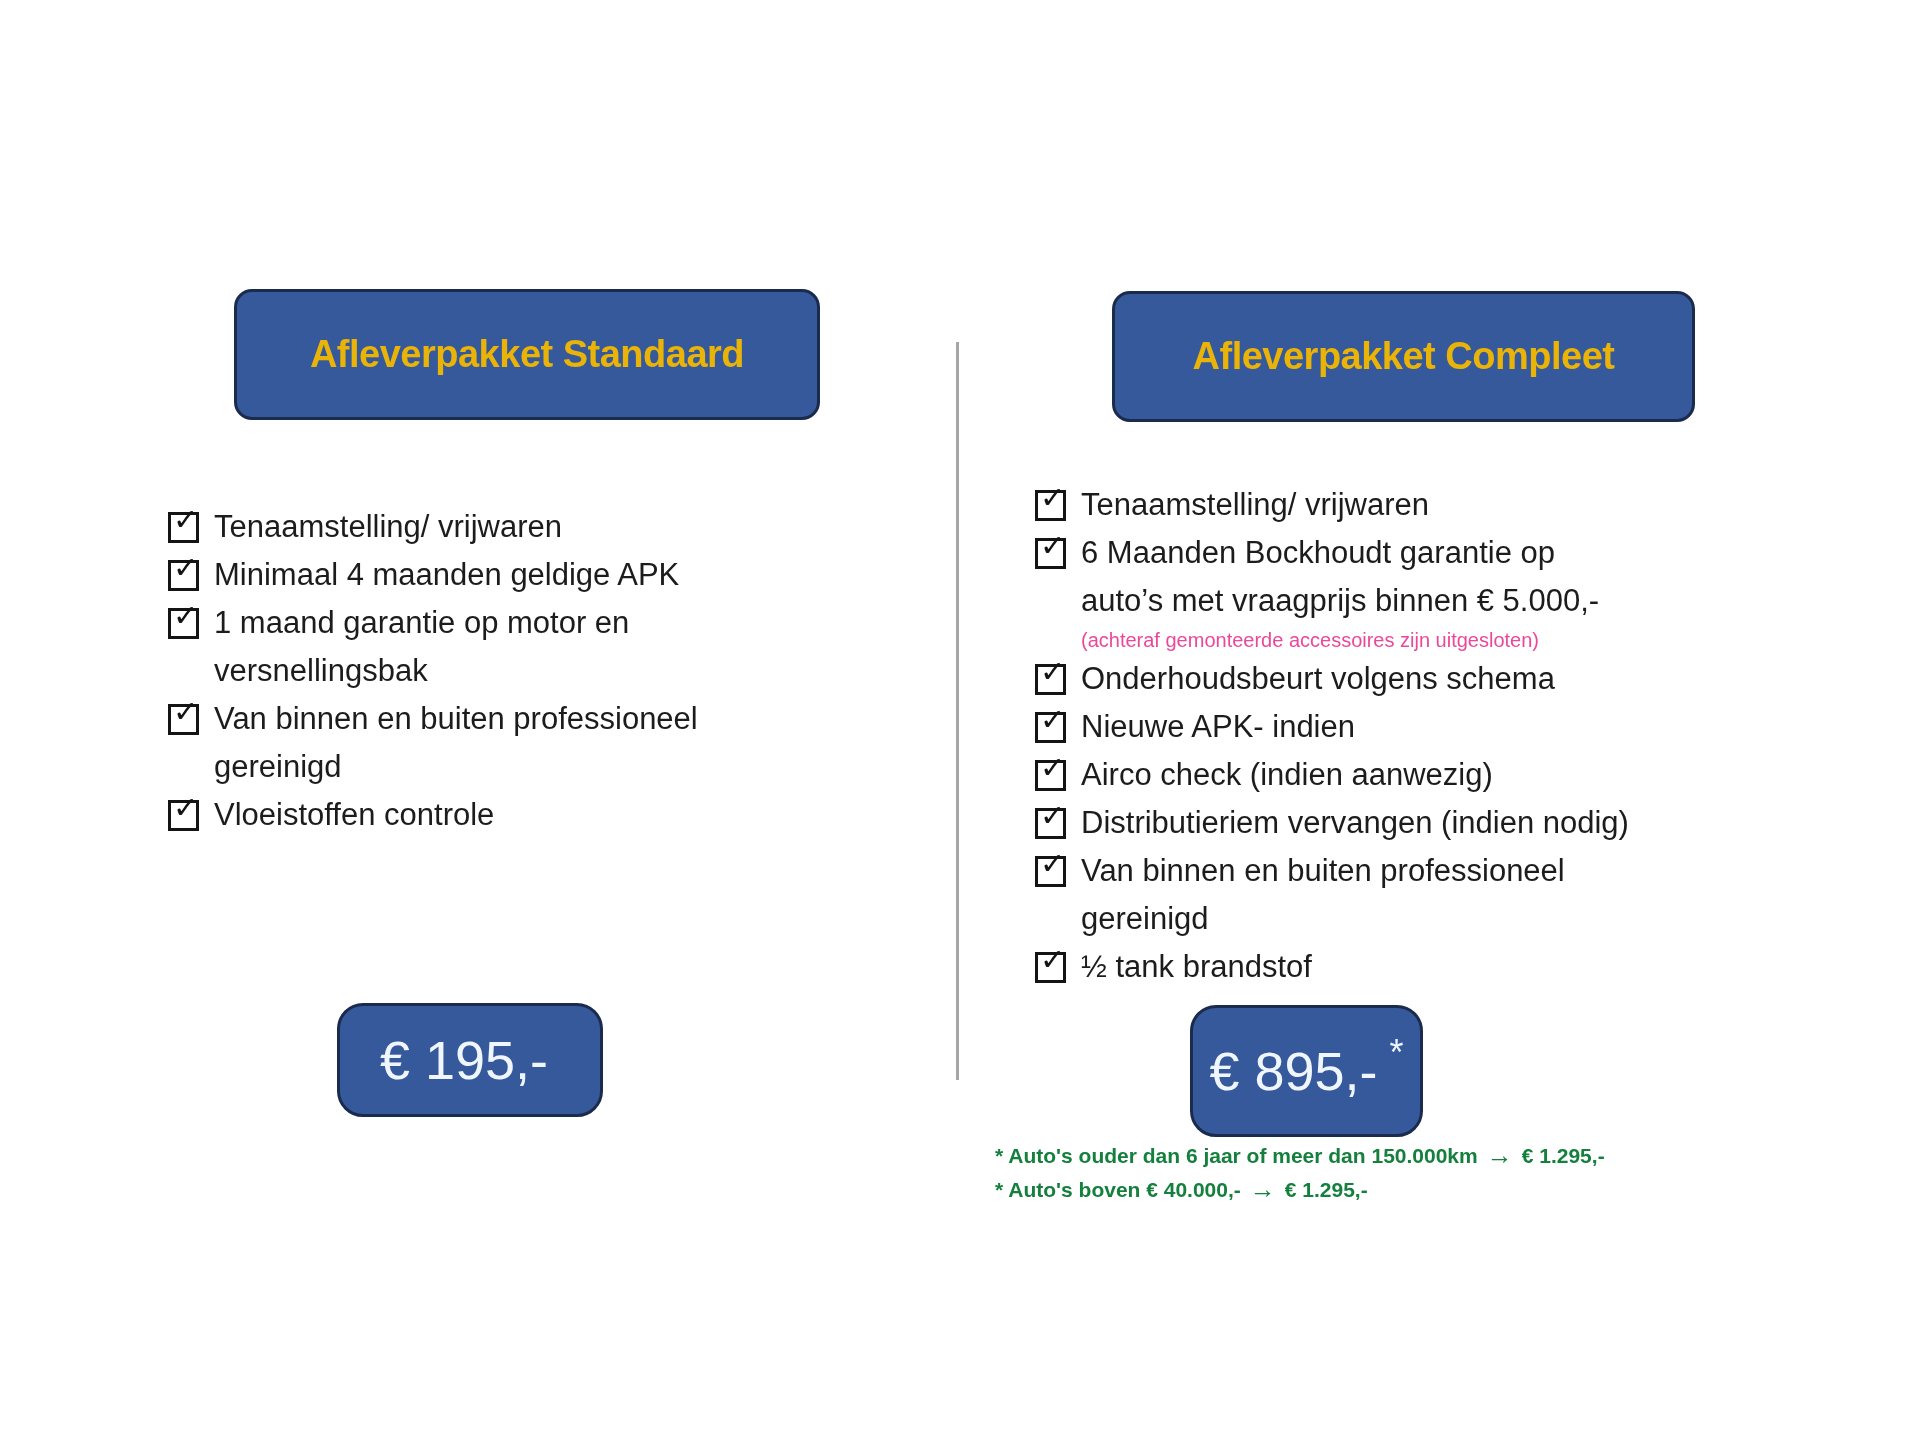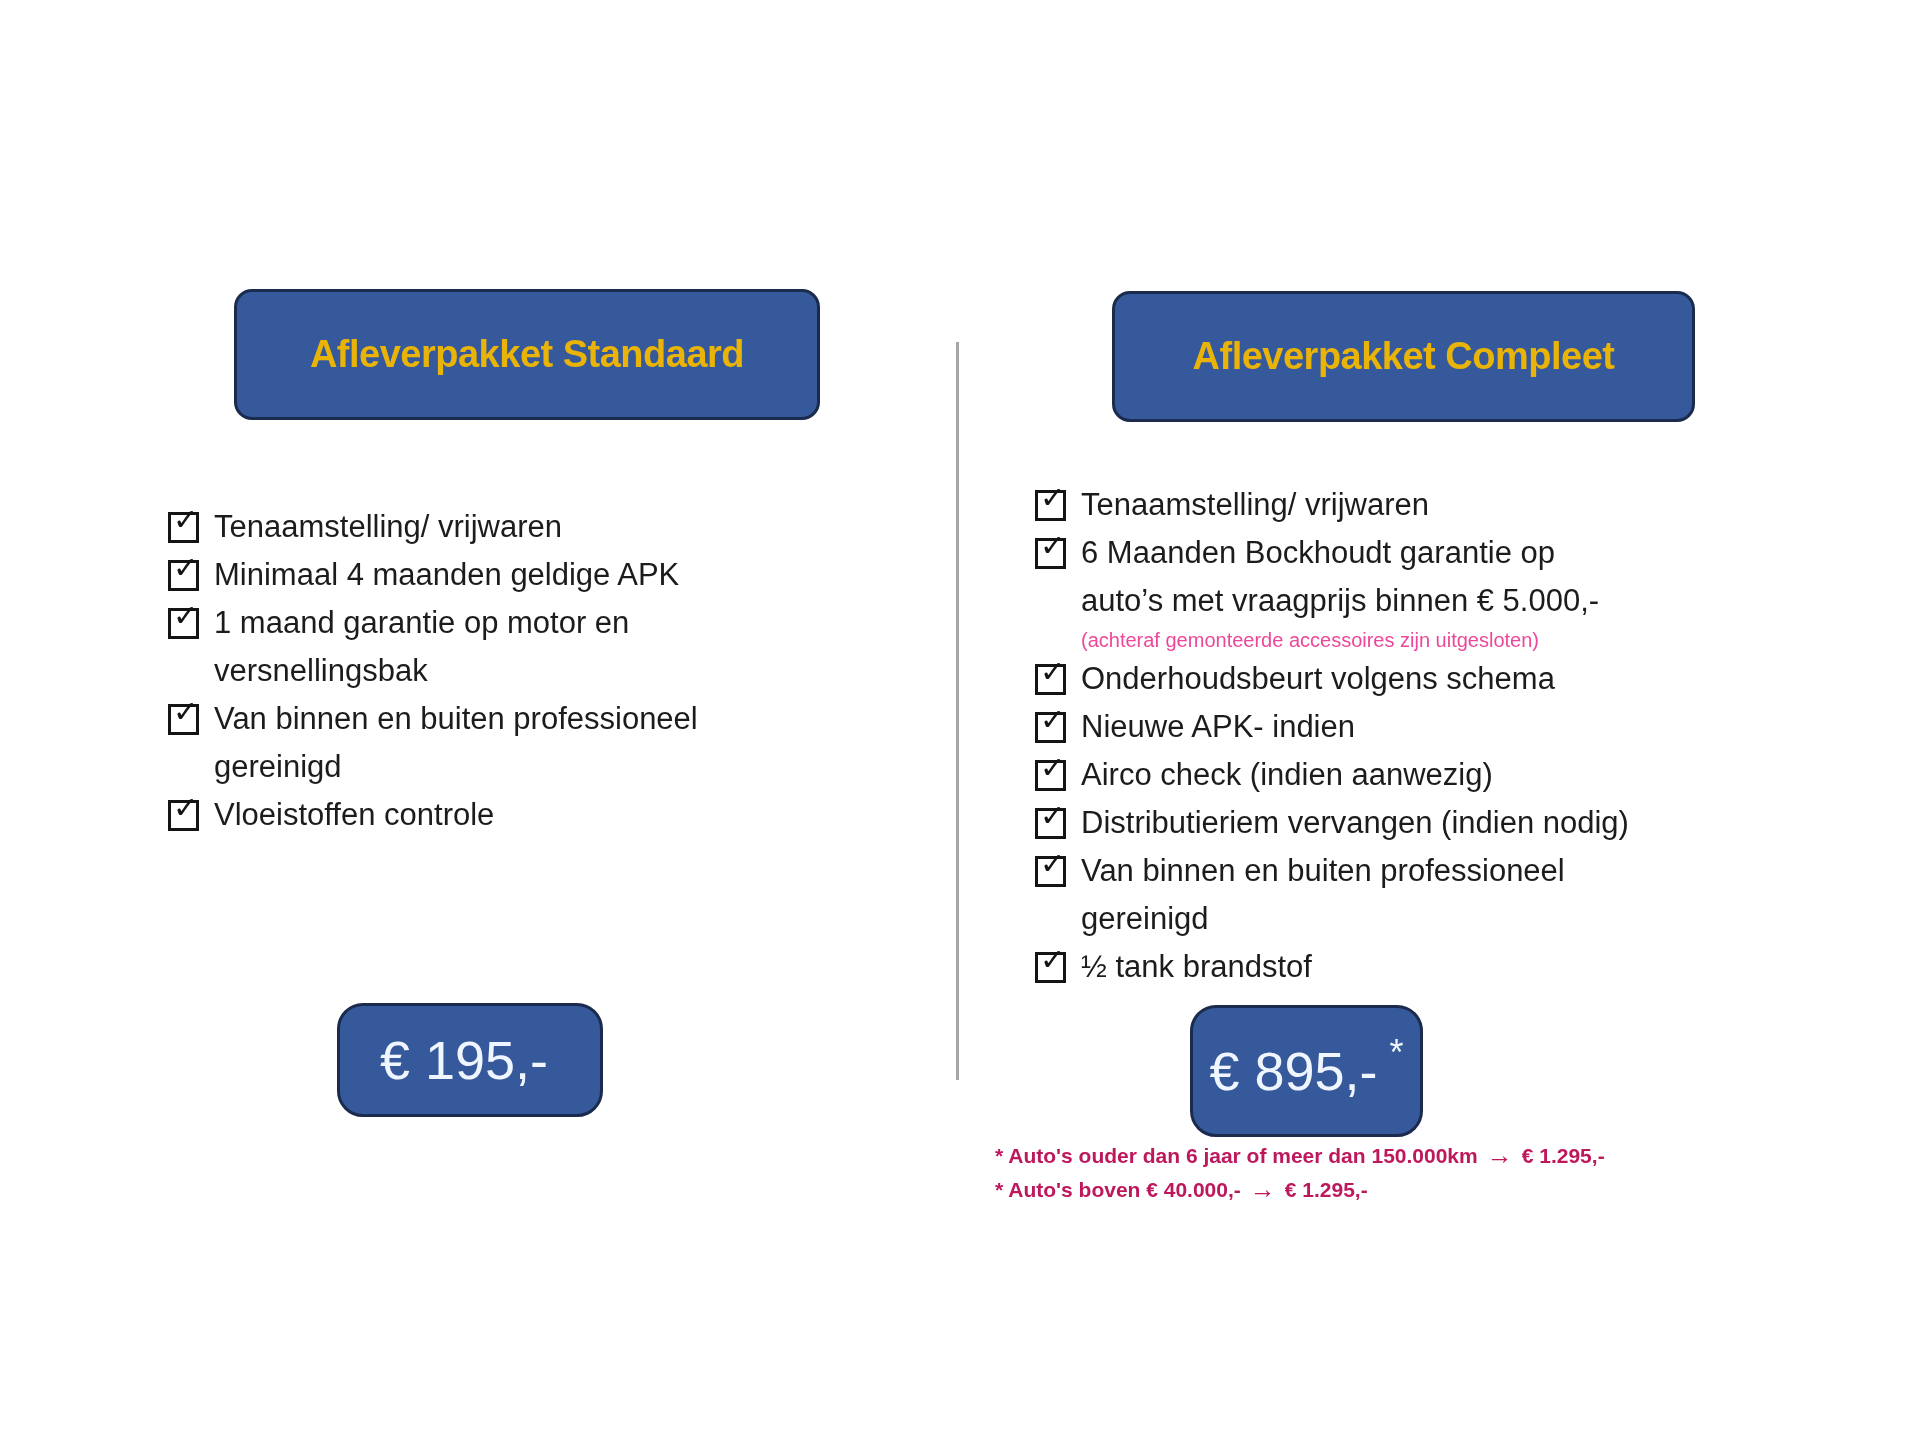--- a/index.html
+++ b/index.html
@@ -74,21 +74,21 @@
     color:#ec4899;
     white-space:nowrap;
   }
 
   
   .footnotes{position:absolute;left:995px;top:1138px;}
   .footnote{
     font-size:21px;
     font-weight:bold;
     line-height:33px;
-    color:#be185d;
+    color:#15803d;
     white-space:nowrap;
   }
   .arrow{
     font-size:26px;
     font-weight:bold;
     margin:0 9px;
     position:relative;
     top:1px;
   }
 </style>

